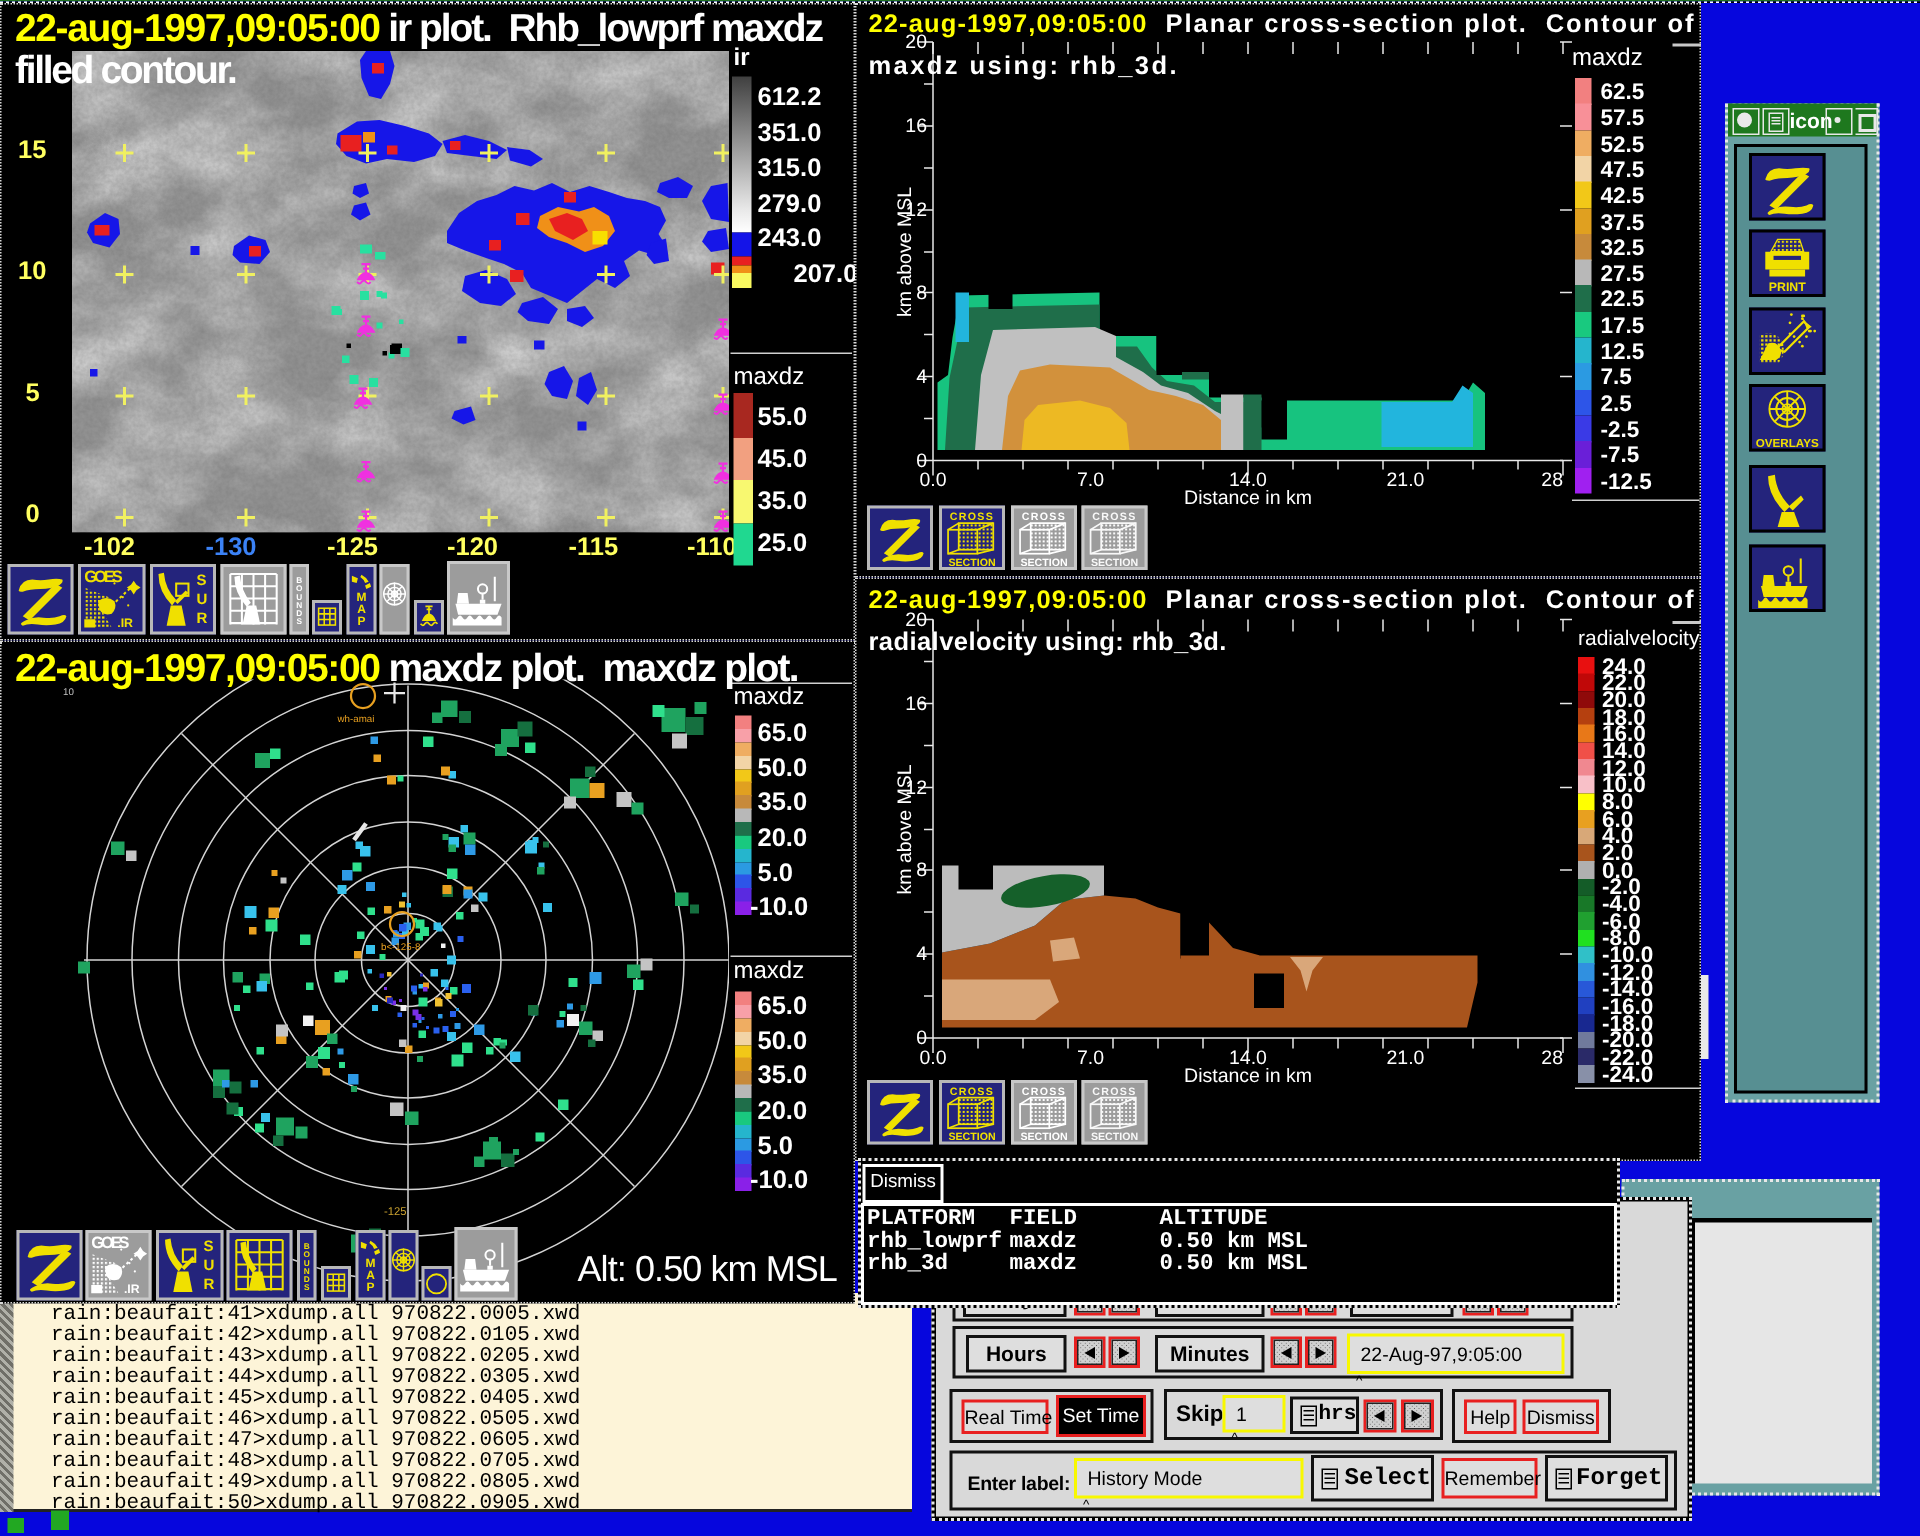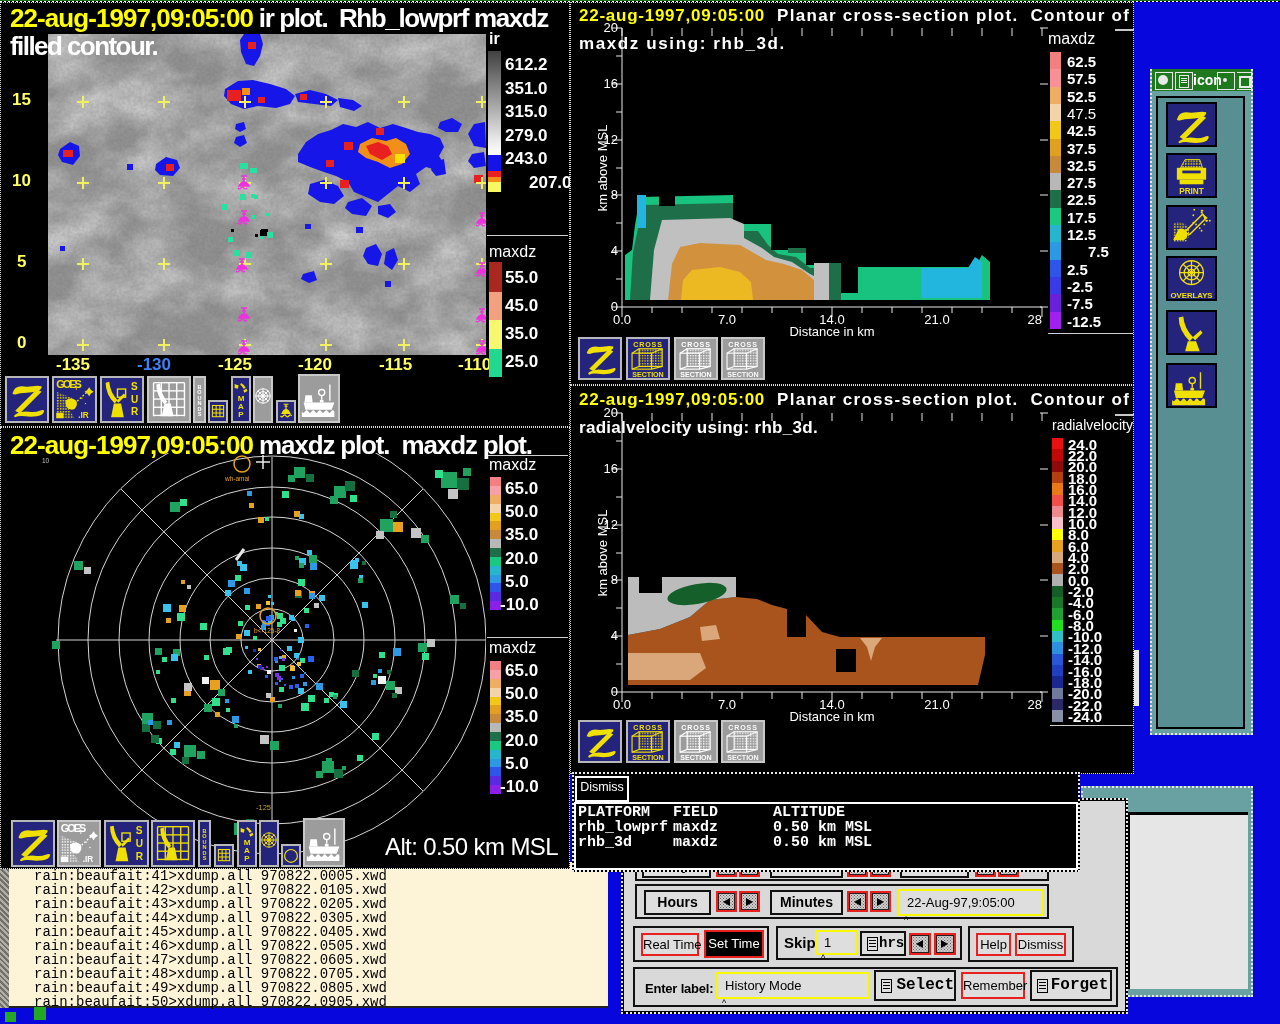--- a/index.html
+++ b/index.html
@@ -190,21 +190,21 @@
             <path d="M-5,2 q2,-4 5,-4 q3,0 5,4 z" fill="#f030e0"></path>
             <path d="M-6,4 q2,2 3,0 q2,-2 3,0 q2,2 3,0" stroke-width="1.2"></path>
           </g>
 </svg></div>
 
     <div class="axnum" style="color:#ffff60;font-size:17px;font-weight:bold;left:12px;top:88px;">15</div>
     <div class="axnum" style="color:#ffff60;font-size:17px;font-weight:bold;left:12px;top:169px;">10</div>
     <div class="axnum" style="color:#ffff60;font-size:17px;font-weight:bold;left:17px;top:250px;">5</div>
     <div class="axnum" style="color:#ffff60;font-size:17px;font-weight:bold;left:17px;top:331px;">0</div>
 
-    <div class="axnum" style="color:#ffff60;font-size:17px;font-weight:bold;left:56px;top:353px;">-135</div>
+    <div class="axnum" style="color:#ffff60;font-size:17px;font-weight:bold;left:56px;top:353px;">-102</div>
     <div class="axnum" style="color:#3b82f6;font-size:17px;font-weight:bold;left:137px;top:353px;">-130</div>
     <div class="axnum" style="color:#ffff60;font-size:17px;font-weight:bold;left:218px;top:353px;">-125</div>
     <div class="axnum" style="color:#ffff60;font-size:17px;font-weight:bold;left:298px;top:353px;">-120</div>
     <div class="axnum" style="color:#ffff60;font-size:17px;font-weight:bold;left:379px;top:353px;">-115</div>
     <div class="axnum" style="color:#ffff60;font-size:17px;font-weight:bold;left:458px;top:353px;">-110</div>
 
     <div class="cblab" style="left:489px;top:28px;font-weight:bold;">ir</div>
     <div class="abs" style="left:488px;top:49px;width:13px;height:104px;background:linear-gradient(#404040,#e8e8e8 85%,#ffffff);"></div>
     <div class="abs" style="left:488px;top:153px;width:13px;height:16px;background:#1414e8;"></div>
     <div class="abs" style="left:488px;top:169px;width:13px;height:6px;background:#e82020;"></div>
@@ -813,29 +813,29 @@
 <div class="abs" style="left:480px;top:205.7px;width:11px;height:17.8px;background:#19c97f;"></div>
 <div class="abs" style="left:480px;top:223.0px;width:11px;height:17.8px;background:#25b5cd;"></div>
 <div class="abs" style="left:480px;top:240.3px;width:11px;height:17.8px;background:#2b9ae2;"></div>
 <div class="abs" style="left:480px;top:257.6px;width:11px;height:17.8px;background:#2d55e8;"></div>
 <div class="abs" style="left:480px;top:274.9px;width:11px;height:17.8px;background:#3a3ae6;"></div>
 <div class="abs" style="left:480px;top:292.2px;width:11px;height:17.8px;background:#6a1fd8;"></div>
 <div class="abs" style="left:480px;top:309.5px;width:11px;height:17.8px;background:#a020f0;"></div>
 <div class="abs" style="left:497px;top:51.0px;color:#fff;font-size:15px;font-weight:bold;">62.5</div>
 <div class="abs" style="left:497px;top:68.3px;color:#fff;font-size:15px;font-weight:bold;">57.5</div>
 <div class="abs" style="left:497px;top:85.6px;color:#fff;font-size:15px;font-weight:bold;">52.5</div>
-<div class="abs" style="left:497px;top:102.9px;color:#fff;font-size:15px;font-weight:normal;">47.5</div>
+<div class="abs" style="left:497px;top:102.9px;color:#fff;font-size:15px;font-weight:bold;">47.5</div>
 <div class="abs" style="left:497px;top:120.2px;color:#fff;font-size:15px;font-weight:bold;">42.5</div>
 <div class="abs" style="left:497px;top:137.5px;color:#fff;font-size:15px;font-weight:bold;">37.5</div>
 <div class="abs" style="left:497px;top:154.8px;color:#fff;font-size:15px;font-weight:bold;">32.5</div>
 <div class="abs" style="left:497px;top:172.1px;color:#fff;font-size:15px;font-weight:bold;">27.5</div>
 <div class="abs" style="left:497px;top:189.4px;color:#fff;font-size:15px;font-weight:bold;">22.5</div>
 <div class="abs" style="left:497px;top:206.7px;color:#fff;font-size:15px;font-weight:bold;">17.5</div>
 <div class="abs" style="left:497px;top:224.0px;color:#fff;font-size:15px;font-weight:bold;">12.5</div>
-<div class="abs" style="left:518px;top:241.3px;color:#fff;font-size:15px;font-weight:bold;">7.5</div>
+<div class="abs" style="left:497px;top:241.3px;color:#fff;font-size:15px;font-weight:bold;">7.5</div>
 <div class="abs" style="left:497px;top:258.6px;color:#fff;font-size:15px;font-weight:bold;">2.5</div>
 <div class="abs" style="left:497px;top:275.9px;color:#fff;font-size:15px;font-weight:bold;">-2.5</div>
 <div class="abs" style="left:497px;top:293.2px;color:#fff;font-size:15px;font-weight:bold;">-7.5</div>
 <div class="abs" style="left:497px;top:310.5px;color:#fff;font-size:15px;font-weight:bold;">-12.5</div>
 <div class="abs" style="left:478px;top:331px;width:85px;height:1px;background:#d0d0d0;"></div>
     <div class="navybtn" style="left:8px;top:335px;width:44px;height:43px;"><svg width="40" height="39" viewBox="0 0 44 47">
           <path d="M6,17 Q8,9 16,9 Q22,10 28,9 Q34,8 38,9 Q39,11 36,13 Q30,16 22,16 Q14,16 9,18 Q6,18 6,17 Z" fill="#f0e000"></path>
           <path d="M33,12 L38,15 L14,39 L9,36 Z" fill="#f0e000"></path>
           <path d="M11,39 Q17,36 24,37 Q31,38 36,36 Q40,34 41,36 Q40,41 33,42 Q26,43 20,42 Q13,41 9,43 Q7,42 8,41 Q9,40 11,39 Z" fill="#f0e000"></path>
         </svg></div>

